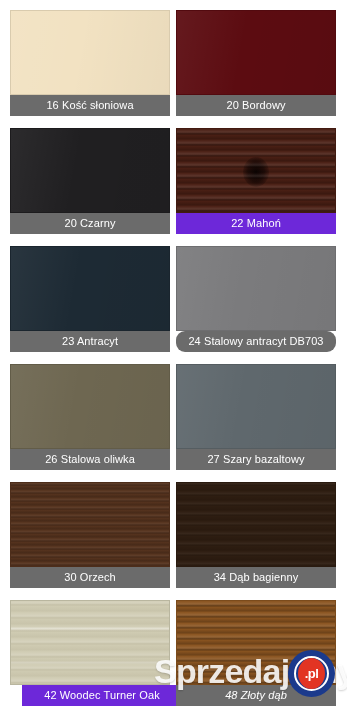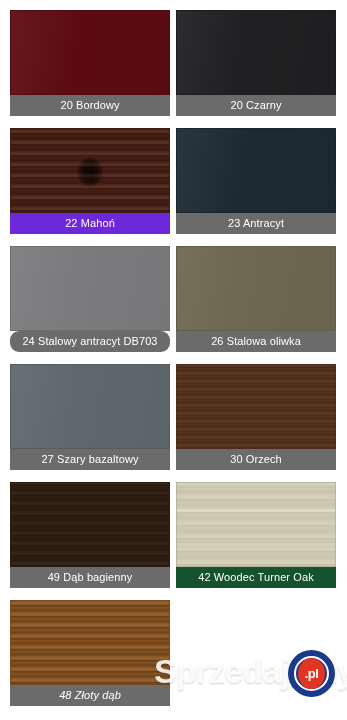--- a/index.html
+++ b/index.html
@@ -217,20 +217,26 @@
     letter-spacing: -0.5px;
   }
 </style>
 </head>
 <body>
 
 <div id="page" style="background-color: rgb(255, 255, 255);">
 
   <div id="grid">
 
+    <div class="cell">
+      <div class="swatch" style="background-color: rgb(242, 226, 194);">
+        <div class="sheen"></div>
+      </div>
+      <div class="label" style="background-color: rgb(107, 107, 107); color: rgb(255, 255, 255);">16 Kość słoniowa</div>
+    </div>
 
     <div class="cell">
       <div class="swatch" style="background-color: rgb(92, 12, 17);">
         <div class="sheen"></div>
       </div>
       <div class="label" style="background-color: rgb(107, 107, 107); color: rgb(255, 255, 255);">20 Bordowy</div>
     </div>
 
     <div class="cell">
       <div class="swatch" style="background-color: rgb(32, 31, 33);">
@@ -274,26 +280,26 @@
       <div class="label" style="background-color: rgb(107, 107, 107); color: rgb(255, 255, 255);">27 Szary bazaltowy</div>
     </div>
 
     <div class="cell">
       <div class="swatch grain-fine" style="background-color: rgb(86, 51, 30);"></div>
       <div class="label" style="background-color: rgb(107, 107, 107); color: rgb(255, 255, 255);">30 Orzech</div>
     </div>
 
     <div class="cell">
       <div class="swatch grain-soft" style="background-color: rgb(46, 29, 17);"></div>
-      <div class="label" style="background-color: rgb(107, 107, 107); color: rgb(255, 255, 255);">49 Dąb bagienny</div>
+      <div class="label" style="background-color: rgb(107, 107, 107); color: rgb(255, 255, 255);">34 Dąb bagienny</div>
     </div>
 
     <div class="cell">
       <div class="swatch grain-pale" style="background-color: rgb(207, 203, 178);"></div>
-      <div class="label" style="background-color: #14532d; color: rgb(255, 255, 255);">42 Woodec Turner Oak</div>
+      <div class="label" style="background-color: #6d28d9; color: rgb(255, 255, 255); margin-left: 12px;">42 Woodec Turner Oak</div>
     </div>
 
     <div class="cell">
       <div class="swatch grain-med" style="background-color: rgb(138, 84, 32);"></div>
       <div class="label" style="background-color: rgb(107, 107, 107); color: rgb(255, 255, 255); font-style: italic;">48 Złoty dąb</div>
     </div>
 
   </div>
 
   <div id="watermark">

